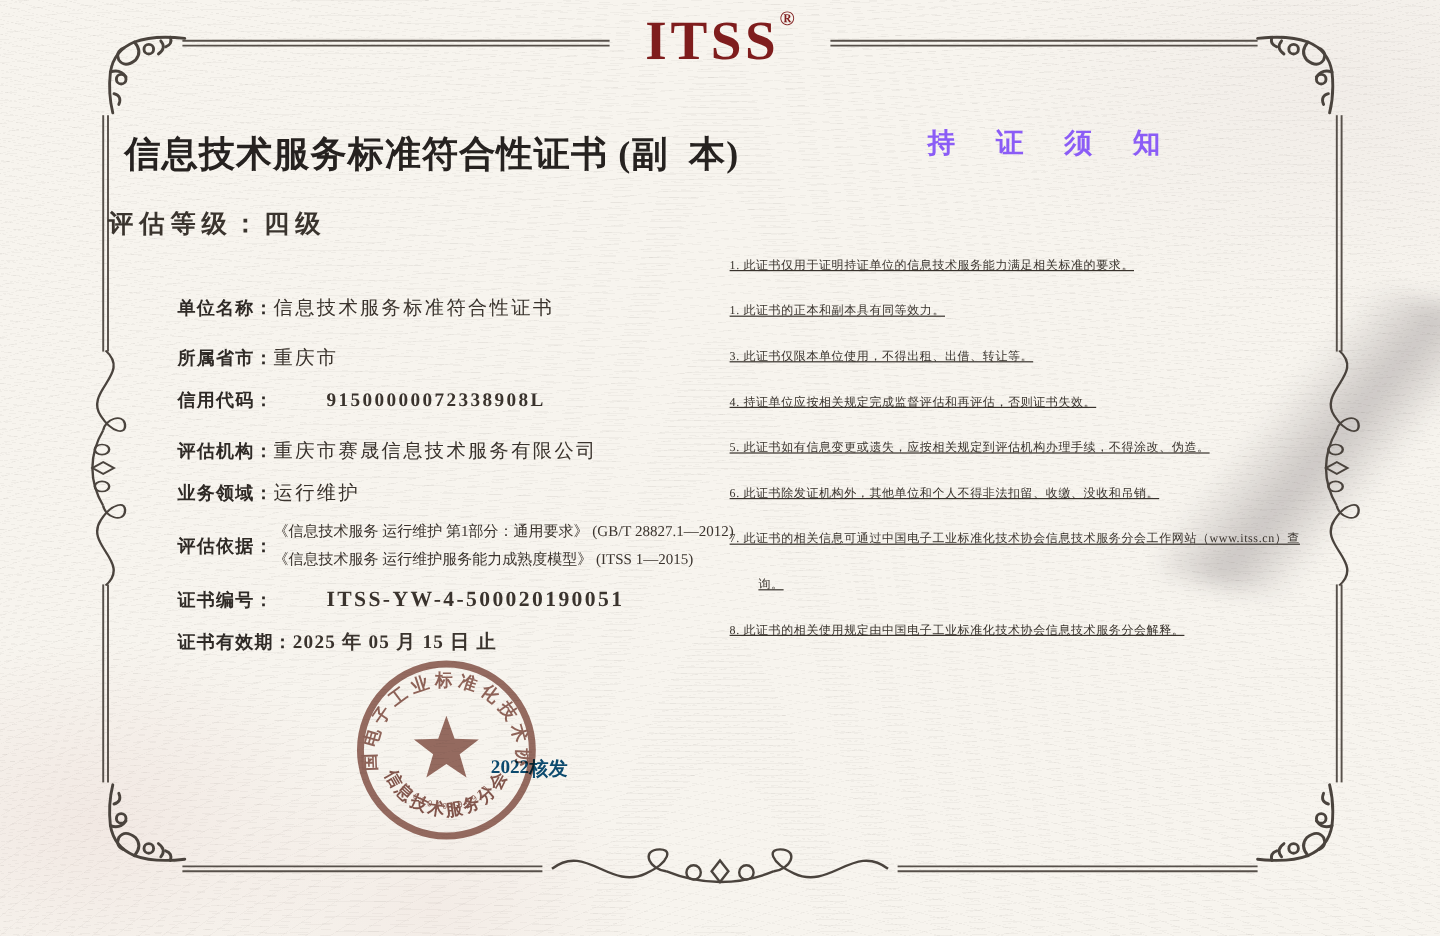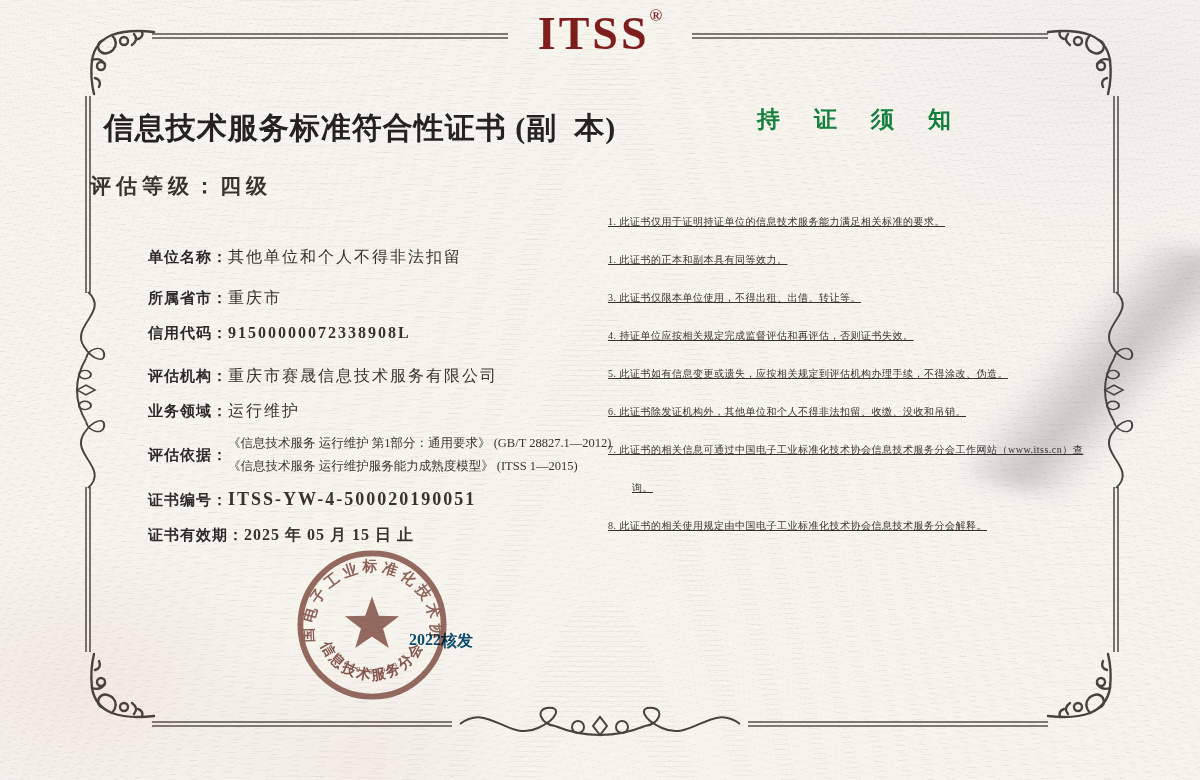--- a/index.html
+++ b/index.html
@@ -41,34 +41,34 @@
     position:absolute;left:90px;top:108px;width:540px;text-align:center;
     font-size:30px;font-weight:bold;color:#262220;letter-spacing:1px;white-space:pre;
   }
   .grade{
     position:absolute;left:90px;top:172px;width:540px;text-align:left;
     font-size:21px;font-weight:bold;letter-spacing:5px;color:#3a342e;
   }
   .field{position:absolute;left:148px;width:480px;font-size:15px;}
   .field .lbl{font-weight:bold;color:#2f2a26;letter-spacing:1px;}
   .field .val{font-size:16px;letter-spacing:2px;color:#3a332d;}
-  .val-mono{letter-spacing:1px;font-weight:bold;}
+  .val-mono{letter-spacing:1px;font-weight:bold;margin-left:44px;}
   .f1{top:247px}.f2{top:288px}.f3{top:324px}.f4{top:366px}.f5{top:401px}
   .f6{top:432px}.f7{top:489px}.f8{top:525px}
   .f6 .basis{display:inline-block;vertical-align:middle;}
   .f6 .basis div{font-size:12.5px;letter-spacing:0;line-height:1.85;color:#3a332d;}
   .f6 .lbl{vertical-align:middle;}
   .issue-line{
     position:absolute;left:283px;top:631px;width:190px;display:flex;
     justify-content:flex-end;font-size:16px;font-weight:bold;color:#0c4a6e;
   }
   
   .notice-title{
-    position:absolute;left:608px;top:104px;width:492px;text-align:center;
-    font-size:23px;font-weight:bold;color:#15803d;letter-spacing:34px;text-indent:34px;
+    position:absolute;left:624px;top:104px;width:492px;text-align:center;
+    font-size:23px;font-weight:bold;color:#8b5cf6;letter-spacing:34px;text-indent:34px;
   }
   .notice-items{position:absolute;left:608px;top:203px;width:492px;}
   .notice-items p{
     margin:0;padding-left:24px;text-indent:-24px;
     font-size:10px;line-height:38px;color:#39332d;letter-spacing:0.5px;text-decoration:underline;
   }
   
   .seal{position:absolute;left:293px;top:546px;width:158px;height:158px;mix-blend-mode:multiply;opacity:0.92;}
 </style>
 </head>
@@ -130,21 +130,21 @@
     <use href="#orn-edge" transform="translate(88,390) rotate(90) scale(0.7,1)"></use>
     <use href="#orn-edge" transform="translate(1116,390) rotate(90) scale(0.7,1)"></use>
   </svg>
 
   <div class="brand"><span>ITSS</span><sup>®</sup></div>
 
   <div class="title">信息技术服务标准符合性证书 (副  本)</div>
   <div class="grade">评估等级：四级</div>
 
   <div class="field f1">
-    <span class="lbl">单位名称：</span><span class="val">其他单位和个人不得非法扣留</span>
+    <span class="lbl">单位名称：</span><span class="val">信息技术服务标准符合性证书</span>
   </div>
   <div class="field f2">
     <span class="lbl">所属省市：</span><span class="val">重庆市</span>
   </div>
   <div class="field f3">
     <span class="lbl">信用代码：</span><span class="val val-mono">91500000072338908L</span>
   </div>
   <div class="field f4">
     <span class="lbl">评估机构：</span><span class="val">重庆市赛晟信息技术服务有限公司</span>
   </div>

